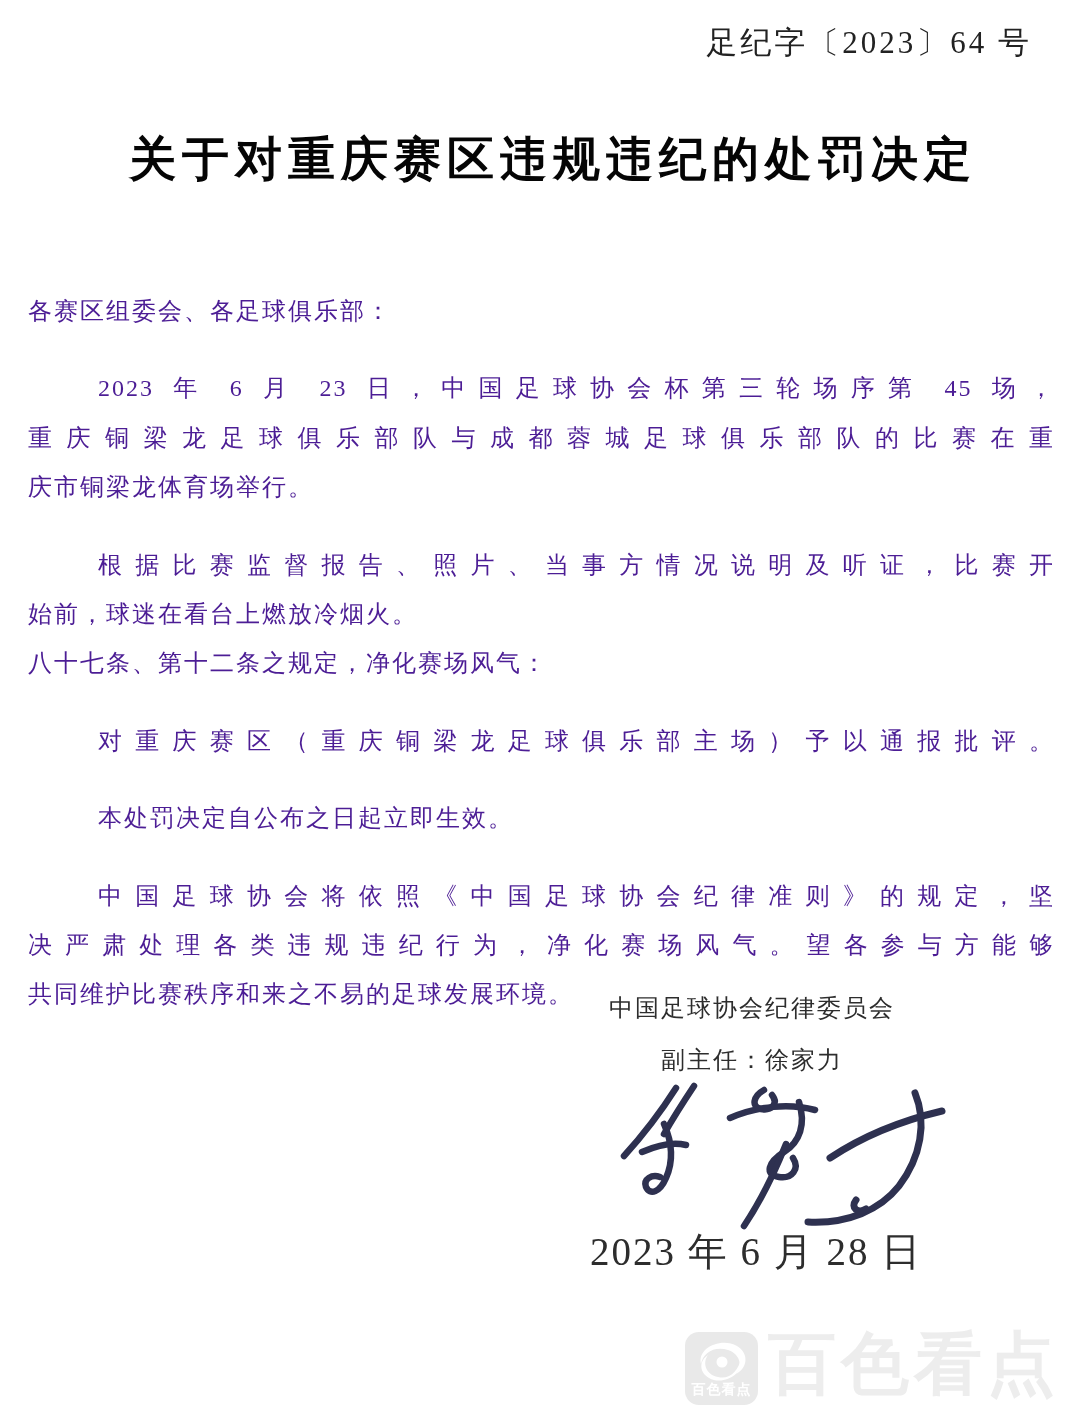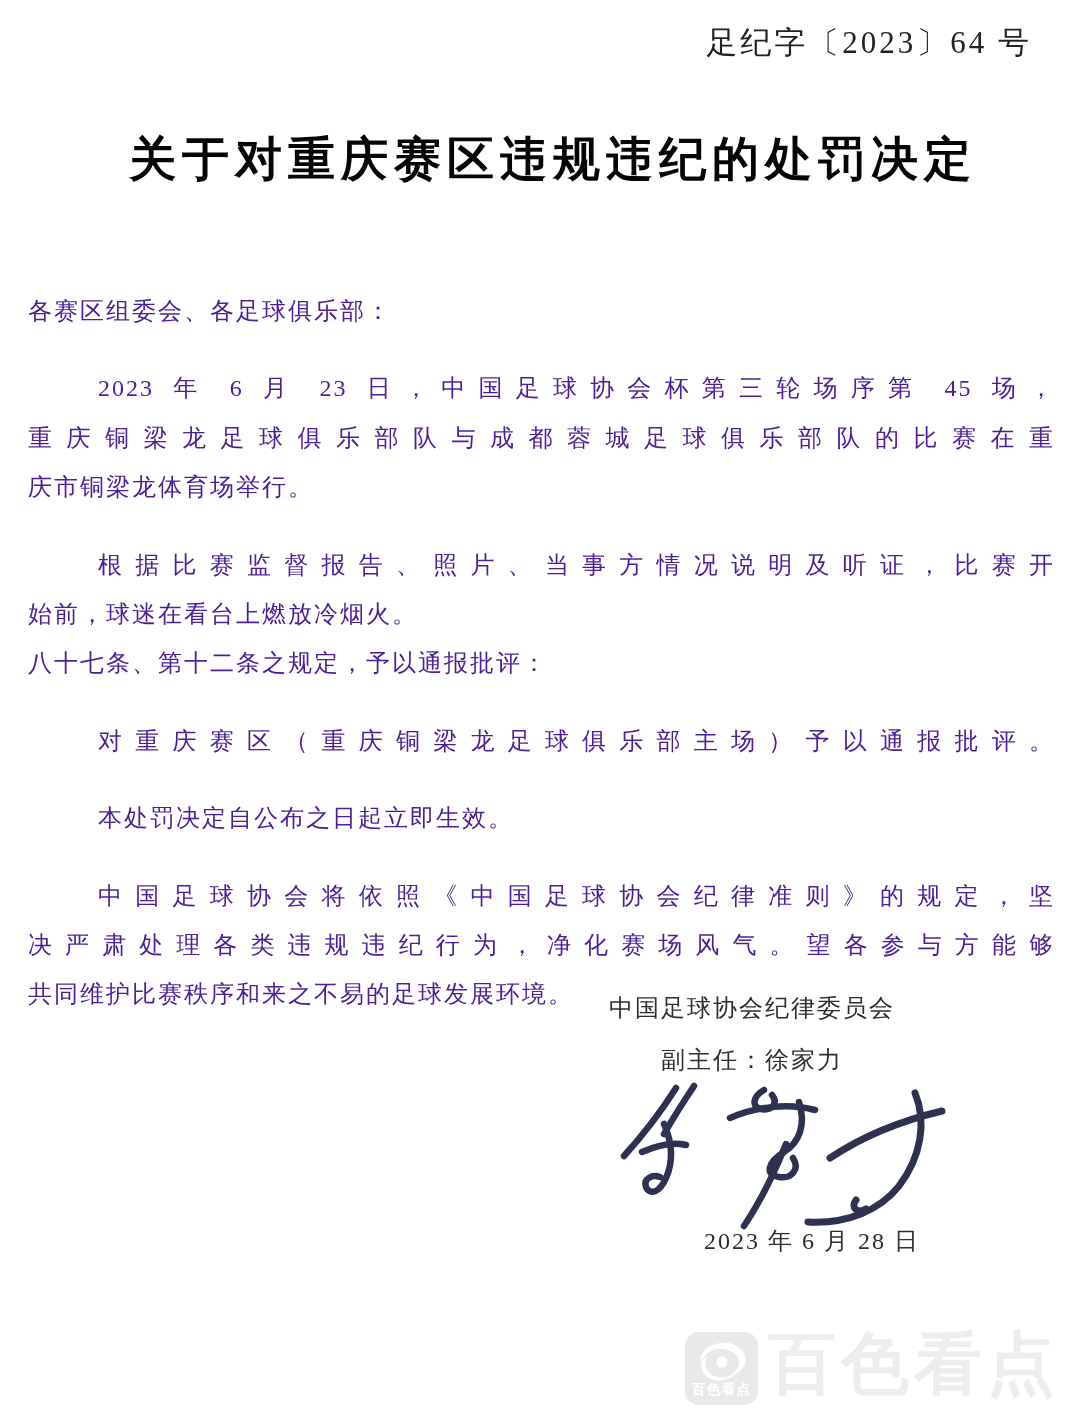--- a/index.html
+++ b/index.html
@@ -72,21 +72,21 @@
     position: absolute;
     top: 1080px; left: 612px;
     width: 335px; height: 152px;
   }
 
   .date-line {
     position: absolute;
     top: 1225px; left: 590px;
     width: 330px;
     text-align: right;
-    font-size: 24px;
+    font-size: 39px;
     color: #2d2d2d;
     letter-spacing: 2px;
     white-space: nowrap;
   }
 
   .watermark {
     position: absolute;
     top: 1327px; left: 685px;
     display: flex;
     align-items: flex-start;
@@ -132,21 +132,21 @@
 
   <h1 class="title">关于对重庆赛区违规违纪的处罚决定</h1>
 
   <div class="body-text">
     <div class="line">各赛区组委会、各足球俱乐部：</div>
     <div class="line indent fill">2023 年 6 月 23 日，中国足球协会杯第三轮场序第 45 场，</div>
     <div class="line fill">重庆铜梁龙足球俱乐部队与成都蓉城足球俱乐部队的比赛在重</div>
     <div class="line">庆市铜梁龙体育场举行。</div>
     <div class="line indent fill">根据比赛监督报告、照片、当事方情况说明及听证，比赛开</div>
     <div class="line">始前，球迷在看台上燃放冷烟火。</div>
-    <div class="line">八十七条、第十二条之规定，予以通报批评：</div>
+    <div class="line">八十七条、第十二条之规定，净化赛场风气：</div>
     <div class="line indent fill">对重庆赛区（重庆铜梁龙足球俱乐部主场）予以通报批评。</div>
     <div class="line indent">本处罚决定自公布之日起立即生效。</div>
     <div class="line indent fill">中国足球协会将依照《中国足球协会纪律准则》的规定，坚</div>
     <div class="line fill">决严肃处理各类违规违纪行为，净化赛场风气。望各参与方能够</div>
     <div class="line">共同维护比赛秩序和来之不易的足球发展环境。</div>
   </div>
 
   <div class="sig-block">
     <div class="sig-line">中国足球协会纪律委员会</div>
     <div class="sig-line">副主任：徐家力</div>

